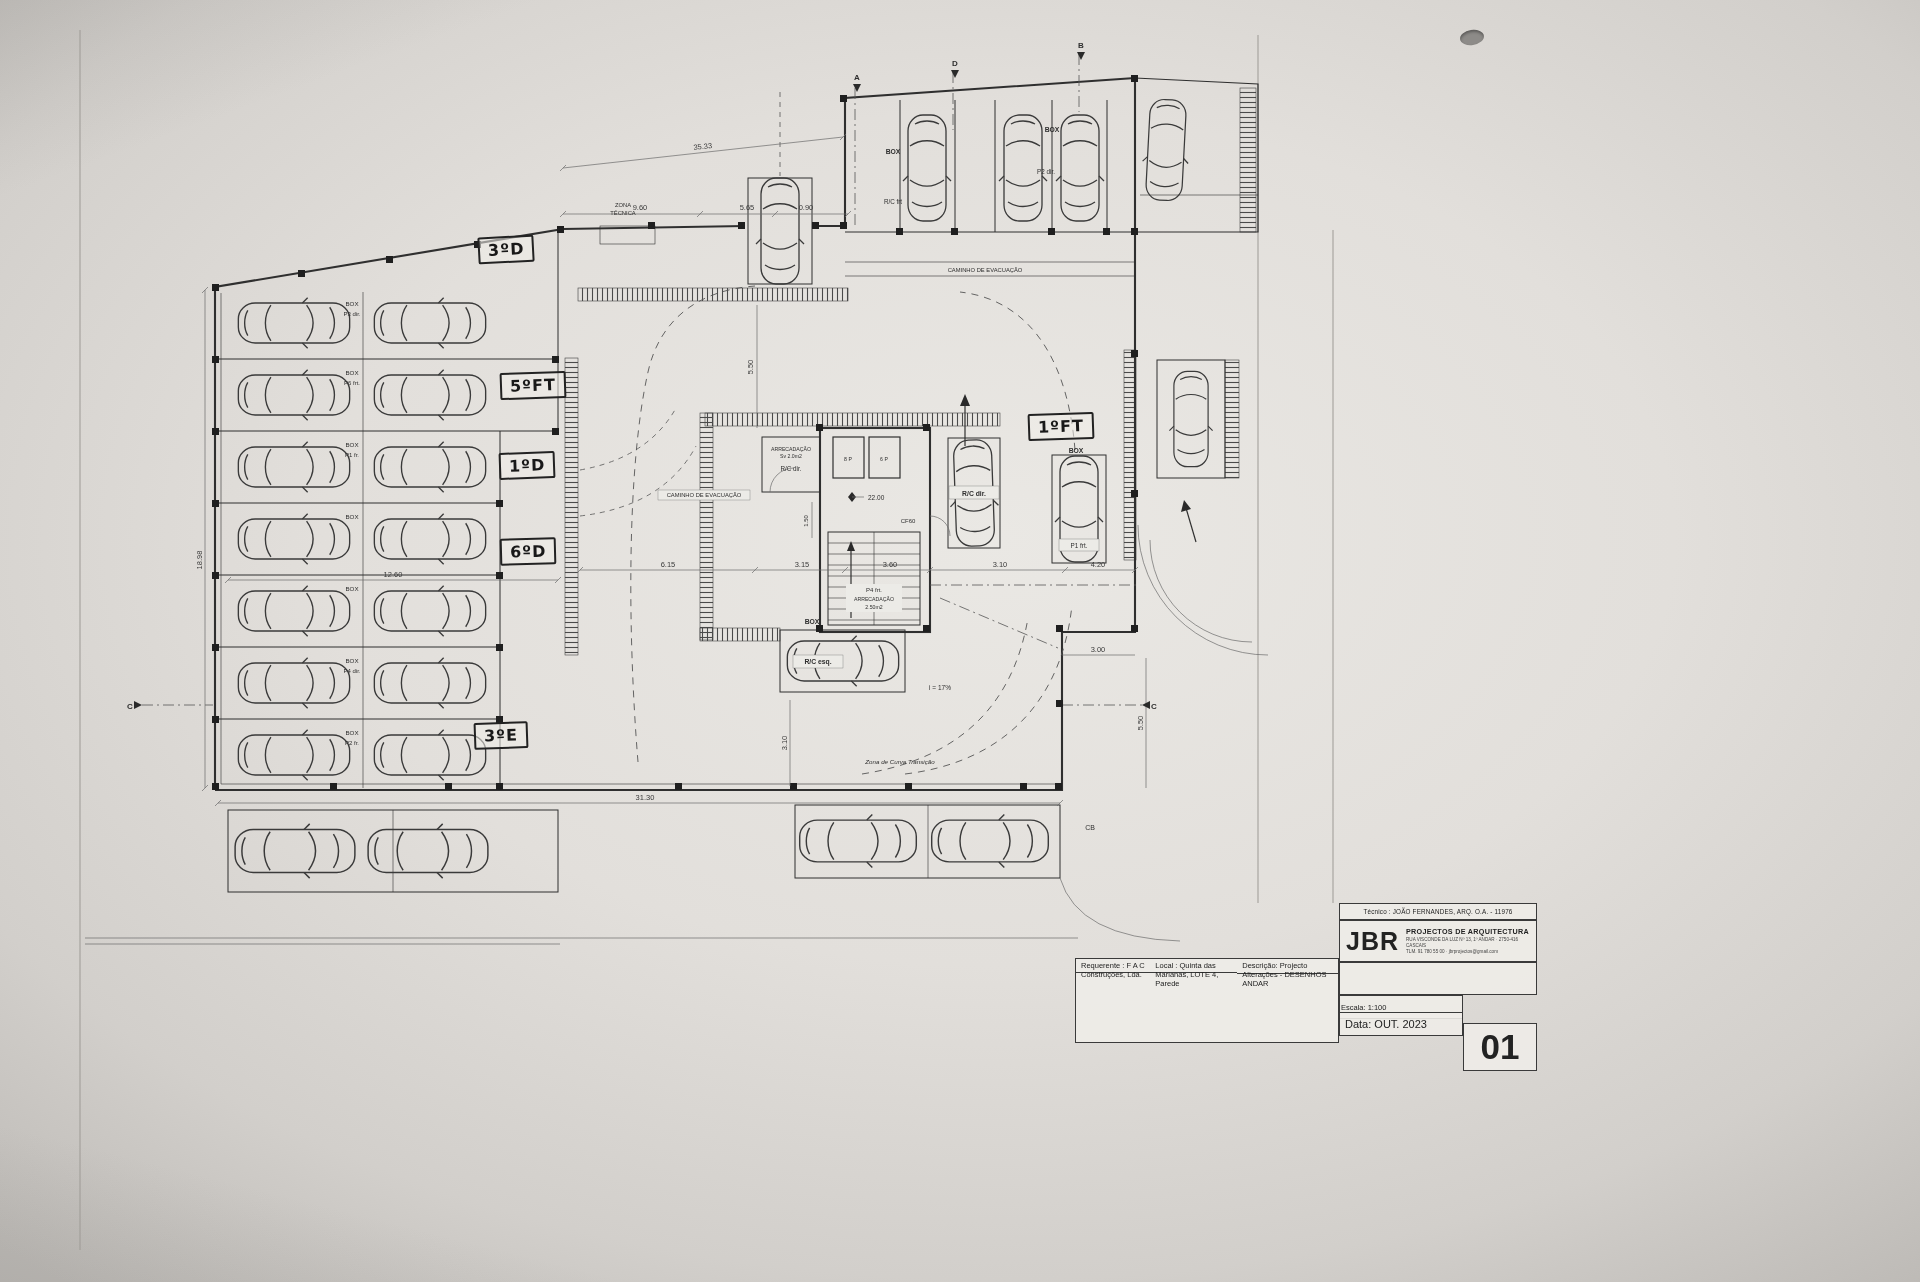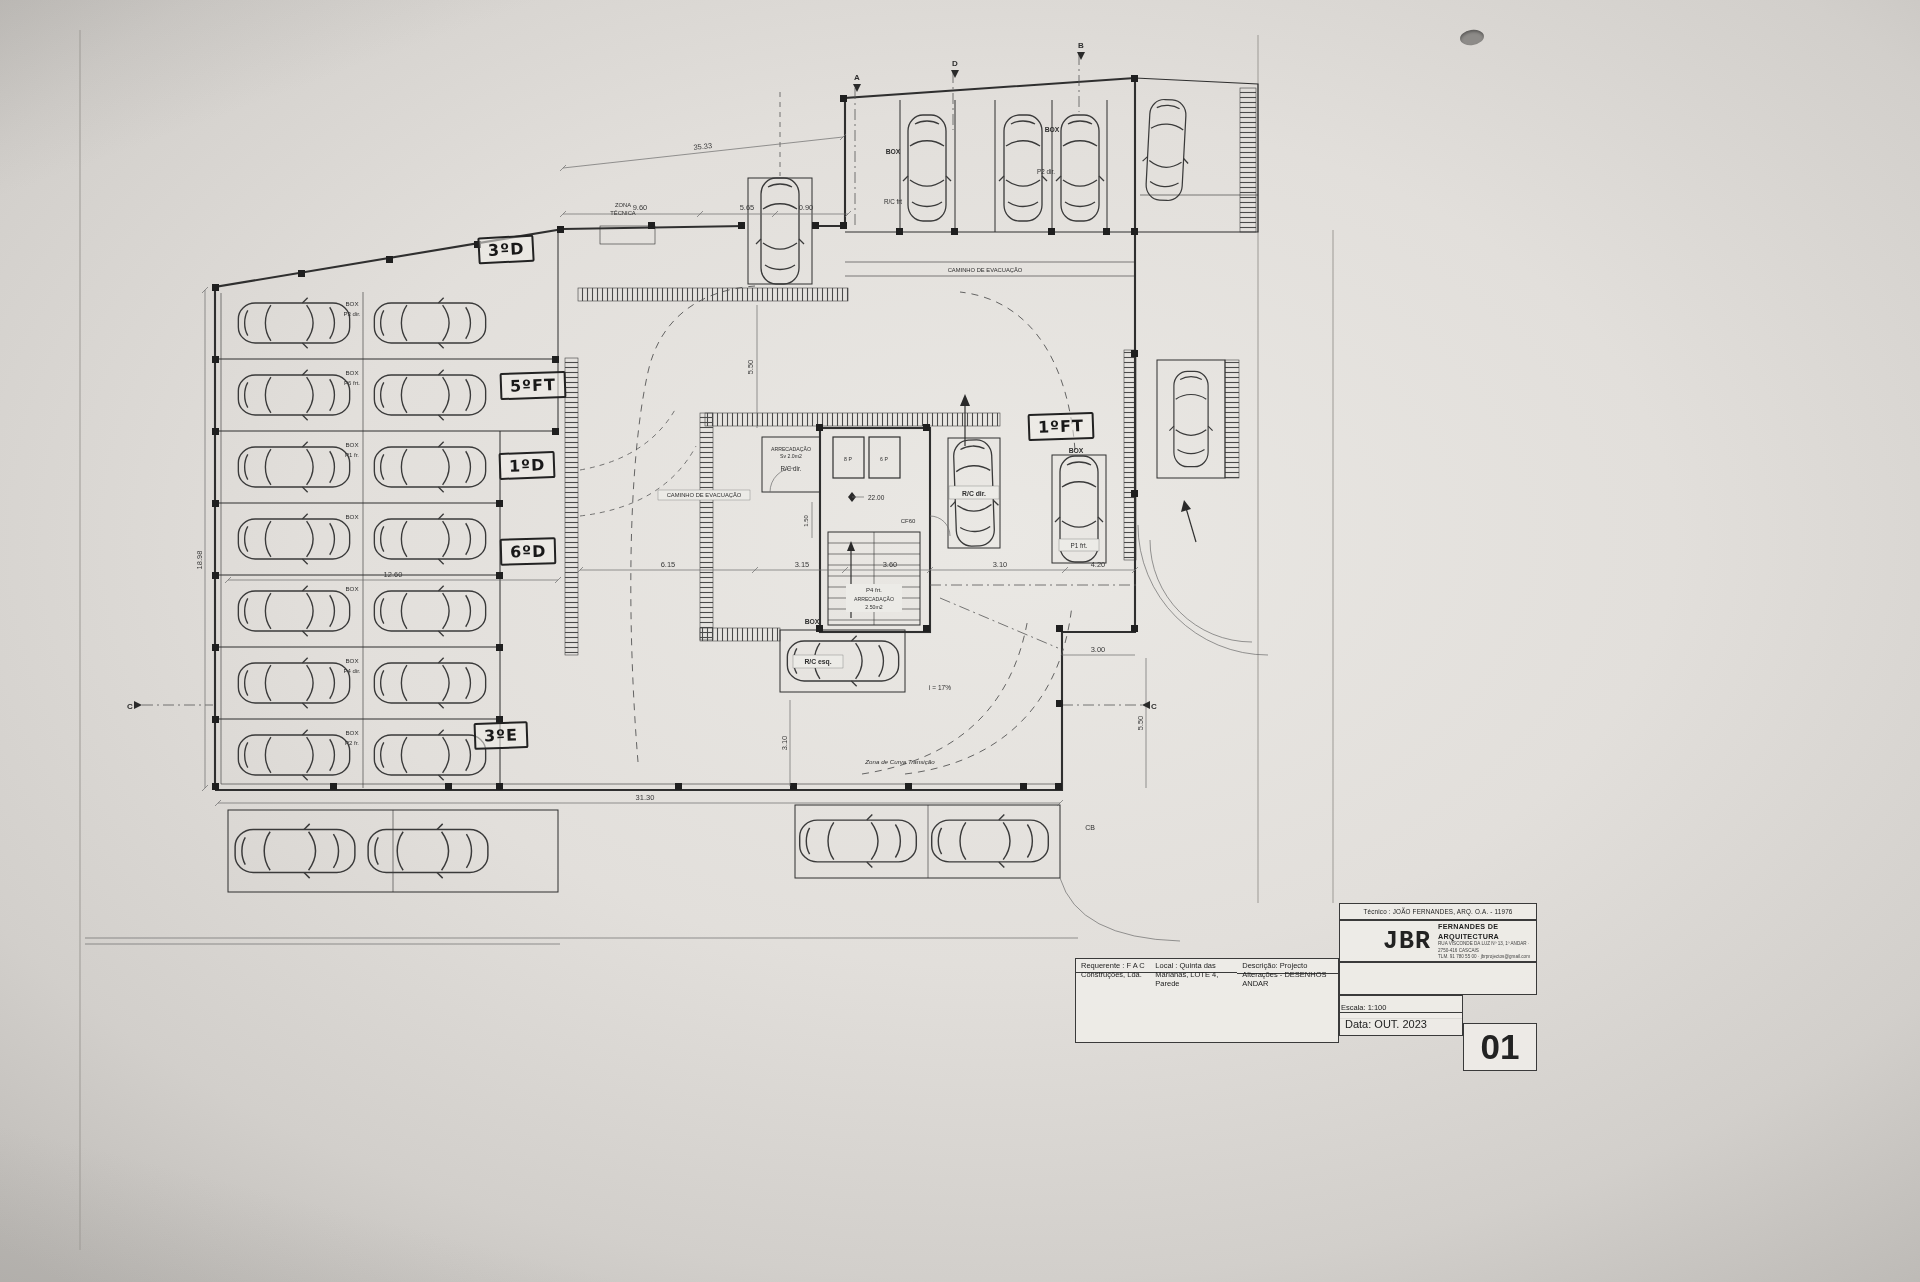--- a/index.html
+++ b/index.html
@@ -40,21 +40,21 @@
   #hw1{left:500px;top:372px;transform:rotate(-2deg);}
   #hw2{left:499px;top:452px;transform:rotate(-2deg);}
   #hw3{left:500px;top:538px;transform:rotate(-1.5deg);}
   #hw4{left:474px;top:722px;transform:rotate(-2deg);}
   #hw5{left:1028px;top:413px;transform:rotate(-2deg);}
 
   .titleblock{position:absolute;left:1075px;top:903px;width:462px;height:140px;color:#222;}
   .tb{position:absolute;border:1.2px solid #3a3a3a;background:rgba(238,236,232,.9);box-sizing:border-box;}
   .tb-tecnico{left:264px;top:0;width:198px;height:17px;font-size:6.3px;display:flex;align-items:center;justify-content:center;letter-spacing:.2px;}
   .tb-jbr{left:264px;top:17px;width:198px;height:42px;display:flex;align-items:center;padding:0 6px;gap:7px;}
-  .jbr{font-family:Liberation Mono, monospace;font-size:25px;font-weight:bold;letter-spacing:1px;line-height:1;margin-left:37px;}
+  .jbr{font-family:Liberation Sans, sans-serif;font-size:25px;font-weight:bold;letter-spacing:1px;line-height:1;}
   .jbr-right{display:flex;flex-direction:column;line-height:1.35;}
   .jbr-sub{font-size:7.2px;font-weight:bold;letter-spacing:.3px;}
   .jbr-addr{font-size:4.6px;color:#454545;}
   .tb-mid{left:264px;top:59px;width:198px;height:33px;}
   .tb-left{left:0;top:55px;width:264px;height:85px;display:flex;flex-direction:row;}
   .tb-row{border-bottom:1px solid #3a3a3a;font-size:7.5px;padding:2px 5px 1px;height:14px;box-sizing:border-box;}
   .tb-row:nth-child(3){height:15px;}
   .tb-title{flex:1;display:flex;align-items:center;justify-content:center;font-size:21px;font-weight:bold;letter-spacing:2.5px;}
   .tb-escala{left:264px;top:92px;width:124px;height:24px;font-size:7.5px;display:flex;align-items:center;padding-left:1px;}
   .tb-data{left:264px;top:109px;width:124px;height:24px;font-size:11px;display:flex;align-items:center;padding-left:5px;}
@@ -354,21 +354,21 @@
 <div class="hw" id="hw2">1ºD</div>
 <div class="hw" id="hw3">6ºD</div>
 <div class="hw" id="hw4">3ºE</div>
 <div class="hw" id="hw5">1ºFT</div>
 
 <div class="titleblock">
   <div class="tb tb-tecnico">Técnico : JOÃO FERNANDES, ARQ.   O.A. - 11976</div>
   <div class="tb tb-jbr">
     <span class="jbr">JBR</span>
     <span class="jbr-right">
-      <span class="jbr-sub">FERNANDES DE ARQUITECTURA</span>
+      <span class="jbr-sub">PROJECTOS DE ARQUITECTURA</span>
       <span class="jbr-addr">RUA VISCONDE DA LUZ Nº 13, 1º ANDAR · 2750-416 CASCAIS</span>
       <span class="jbr-addr">TLM. 91 780 55 00 · jbrprojectos@gmail.com</span>
     </span>
   </div>
   <div class="tb tb-mid"></div>
   <div class="tb tb-left">
     <div class="tb-row">Requerente : F A C Construções, Lda.</div>
     <div class="tb-row">Local : Quinta das Marianas, LOTE 4, Parede</div>
     <div class="tb-row">Descrição:  Projecto Alterações - DESENHOS ANDAR</div>
   </div>

